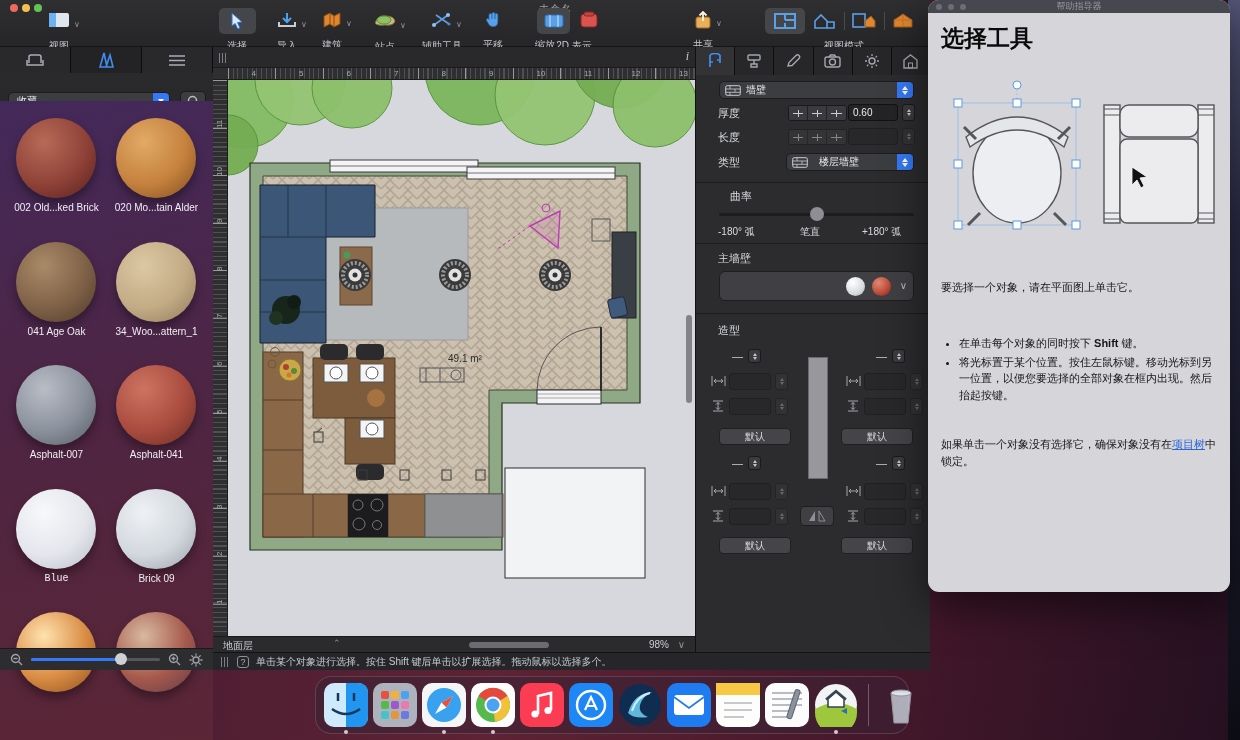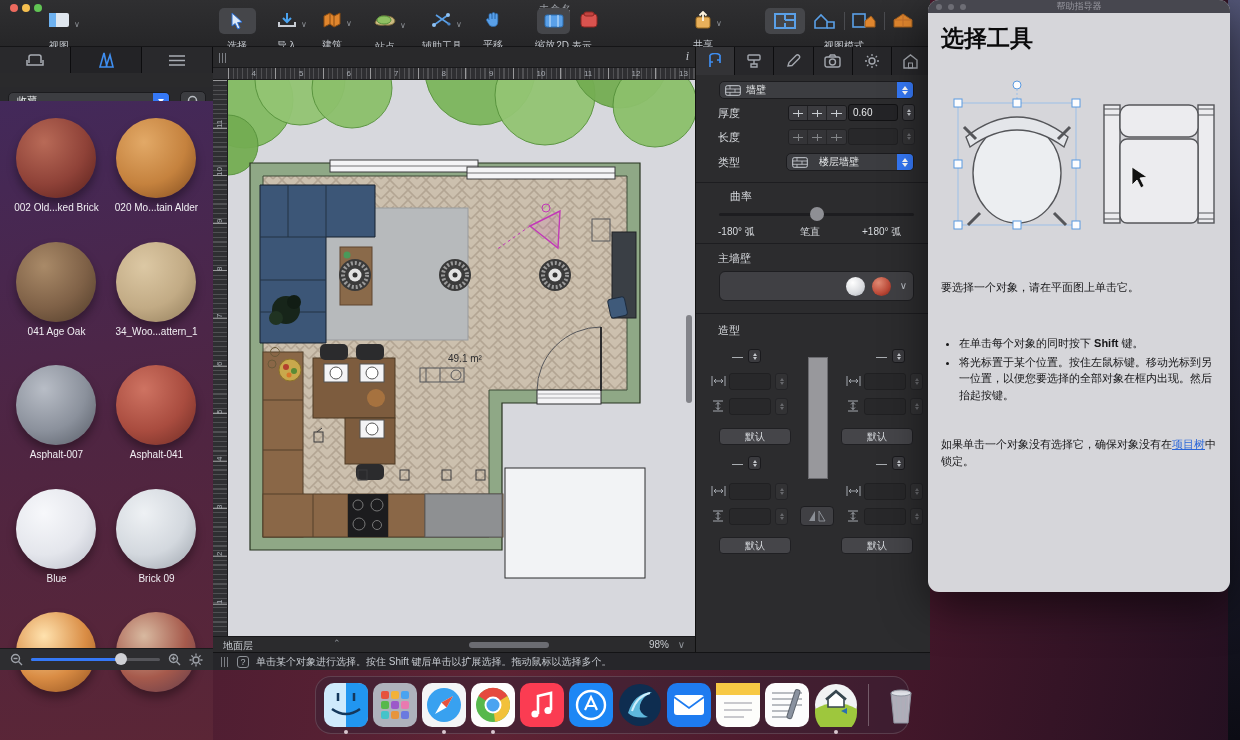--- a/index.html
+++ b/index.html
@@ -273,21 +273,21 @@
         <div class="mat-label" style="left: 104px; top: 101px;">020 Mo...tain Alder</div>
         <div class="sphere" style="left: 16px; top: 140.5px; background: radial-gradient(circle at 35% 30%, rgb(169, 138, 104), rgb(127, 97, 71) 55%, rgb(78, 58, 40) 100%);"></div>
         <div class="mat-label" style="left: 4px; top: 224.5px;">041 Age Oak</div>
         <div class="sphere" style="left: 116px; top: 140.5px; background: radial-gradient(circle at 35% 30%, rgb(220, 200, 164), rgb(194, 171, 133) 55%, rgb(143, 122, 88) 100%);"></div>
         <div class="mat-label" style="left: 104px; top: 224.5px;">34_Woo...attern_1</div>
         <div class="sphere" style="left: 16px; top: 264px; background: radial-gradient(circle at 35% 30%, rgb(184, 189, 198), rgb(139, 145, 156) 55%, rgb(84, 89, 99) 100%);"></div>
         <div class="mat-label" style="left: 4px; top: 348px;">Asphalt-007</div>
         <div class="sphere" style="left: 116px; top: 264px; background: radial-gradient(circle at 35% 30%, rgb(206, 115, 98), rgb(169, 76, 63) 55%, rgb(107, 42, 35) 100%);"></div>
         <div class="mat-label" style="left: 104px; top: 348px;">Asphalt-041</div>
         <div class="sphere" style="left: 16px; top: 387.5px; background: radial-gradient(circle at 35% 30%, rgb(247, 248, 251), rgb(228, 230, 236) 55%, rgb(185, 189, 200) 100%);"></div>
-        <div class="mat-label" style="left: 4px; top: 471.5px;">Blue</div>
+        <div class="mat-label" style="left: 4px; top: 471.5px; font-family: Liberation Mono, monospace;">Blue</div>
         <div class="sphere" style="left: 116px; top: 387.5px; background: radial-gradient(circle at 35% 30%, rgb(238, 241, 244), rgb(211, 216, 222) 55%, rgb(154, 161, 170) 100%);"></div>
         <div class="mat-label" style="left: 104px; top: 471.5px;">Brick 09</div>
         <div class="sphere" style="left: 16px; top: 511px; background: radial-gradient(circle at 35% 30%, rgb(255, 226, 174), rgb(217, 140, 68) 55%, rgb(142, 79, 30) 100%);"></div>
         <div class="sphere" style="left: 116px; top: 511px; background: radial-gradient(circle at 35% 30%, rgb(216, 185, 160), rgb(166, 90, 76) 55%, rgb(95, 58, 74) 100%);"></div>
       </div>
 
     <div id="side-zoom" class="abs">
       <svg width="13" height="13" viewBox="0 0 13 13">
           <circle cx="5.5" cy="5.5" r="4" fill="none" stroke="#9da1a8" stroke-width="1.4"></circle>
           <path d="M3.5 5.5 h4 M8.5 8.5 L12 12" stroke="#9da1a8" stroke-width="1.4"></path>

